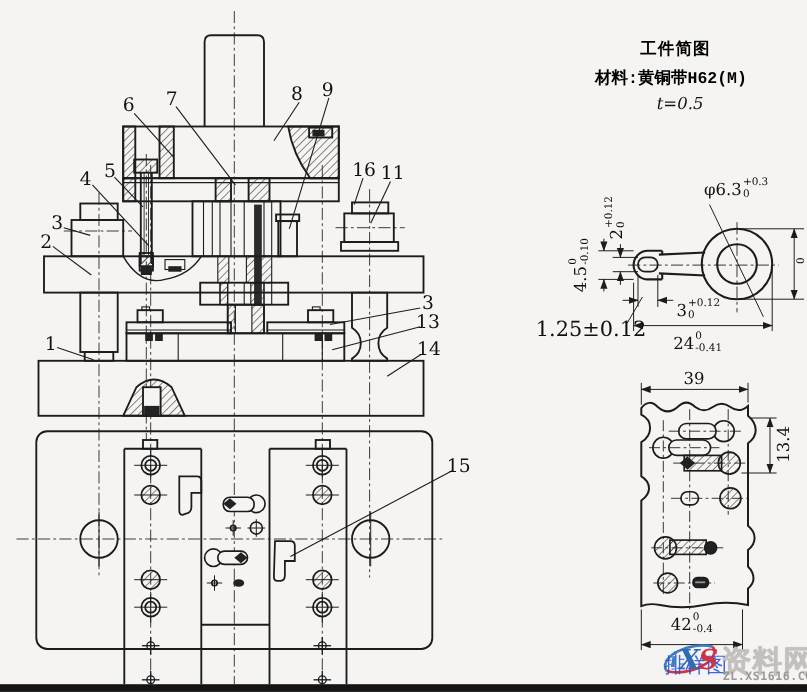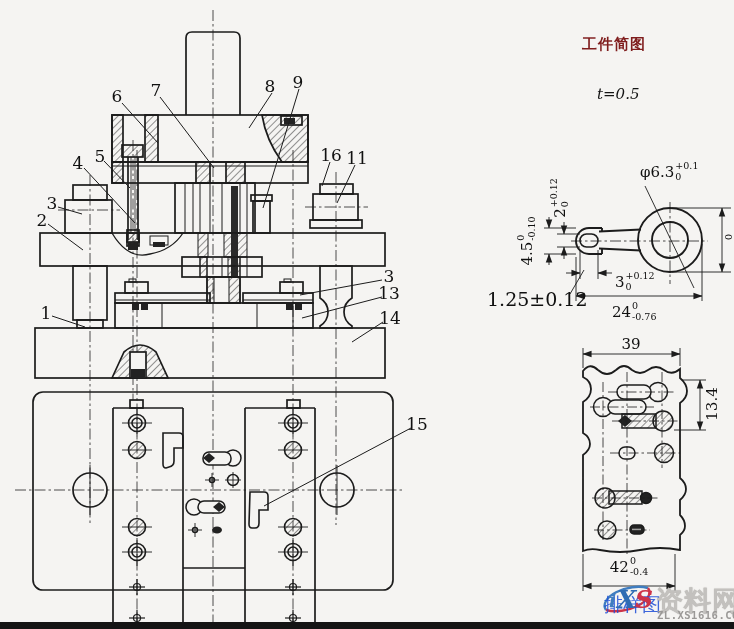--- a/index.html
+++ b/index.html
@@ -1,20 +1,20 @@
 <!DOCTYPE html>
 <html><head>
 <meta charset="utf-8">
 <style>
   html,body{margin:0;padding:0;}
   #stage{position:relative;width:734px;height:629px;background:#f5f4f2;overflow:hidden;
          font-family:"DejaVu Serif",serif;color:#141414;}
   #stage svg{position:absolute;left:0;top:0;}
   .txt{position:absolute;white-space:nowrap;}
-  .cjk{font-family:Liberation Mono, monospace;font-weight:bold;color:#7f1d1d;}
+  .cjk{font-family:Liberation Mono, monospace;font-weight:bold;color:#000000;}
   .callout{position:absolute;transform:translate(-50%,-50%);font-size:17px;color:#111;
            font-family:"DejaVu Serif",serif;}
   .dim{display:inline-flex;align-items:center;font-size:15px;color:#101010;white-space:nowrap;
        font-family:"DejaVu Serif",serif;}
   .dim .tol{display:inline-flex;flex-direction:column;font-size:9.5px;line-height:1.12;
             margin-left:1px;text-align:left;}
   .rot{transform:translate(-50%,-50%) rotate(-90deg);}
   .ctr{transform:translate(-50%,-50%);}
   .wm-brand{font-family:"DejaVu Sans",sans-serif;font-weight:bold;font-size:27px;
             color:#c3c1be;letter-spacing:1px;text-shadow:0 0 1px #a9a7a4;}
@@ -359,20 +359,21 @@
 
   <g fill="none" stroke-width="2.4">
     <path d="M606,610 A27,14 -12 0 1 648,588" stroke="#3f7dc0"></path>
     <path d="M648,588 A27,14 -12 0 1 606,610" stroke="#cd3448"></path>
   </g>
 
   <rect x="0" y="622" width="734" height="7" fill="#141414"></rect>
 </svg>
 
   <div class="txt cjk" style="left:582px;top:35px;font-size:15px;letter-spacing:1px;">工件简图</div>
+  <div class="txt cjk" style="left:541px;top:61px;font-size:15px;">材料:黄铜带H62(M)</div>
   <div class="txt" style="left:597px;top:85px;font-size:15px;font-style:italic;">t=0.5</div>
 
   <span class="callout" style="left:46px;top:313px;">1</span>
   <span class="callout" style="left:42px;top:220px;">2</span>
   <span class="callout" style="left:52px;top:203px;">3</span>
   <span class="callout" style="left:78px;top:163px;">4</span>
   <span class="callout" style="left:100px;top:156px;">5</span>
   <span class="callout" style="left:117px;top:96px;">6</span>
   <span class="callout" style="left:156px;top:90px;">7</span>
   <span class="callout" style="left:270px;top:86px;">8</span>
@@ -380,21 +381,21 @@
   <span class="callout" style="left:331px;top:155px;">16</span>
   <span class="callout" style="left:357px;top:158px;">11</span>
   <span class="callout" style="left:389px;top:276px;">3</span>
   <span class="callout" style="left:389px;top:293px;">13</span>
   <span class="callout" style="left:390px;top:318px;">14</span>
   <span class="callout" style="left:417px;top:424px;">15</span>
 
   <span class="dim txt" style="left:640px;top:161px;">
     <span>φ6.3</span>
     <span class="tol">
-        <span>+0.1</span>
+        <span>+0.3</span>
         <span>0</span>
       </span>
   </span>
   <span class="dim txt rot" style="left:560px;top:198px;">
     <span>2</span>
     <span class="tol">
         <span>+0.12</span>
         <span>0</span>
       </span>
   </span>
@@ -412,21 +413,21 @@
         <span>0</span>
       </span>
   </span>
   <span class="dim txt" style="left:487px;top:288px;font-size:19px;">
     <span>1.25±0.12</span>
   </span>
   <span class="dim txt" style="left:612px;top:301px;">
     <span>24</span>
     <span class="tol">
         <span>0</span>
-        <span>-0.76</span>
+        <span>-0.41</span>
       </span>
   </span>
   <span class="dim txt rot" style="left:728px;top:237px;font-size:9.5px;">
     <span>0</span>
   </span>
 
   <span class="dim txt ctr" style="left:631px;top:344px;">
     <span>39</span>
   </span>
   <span class="dim txt rot" style="left:712px;top:404px;">

